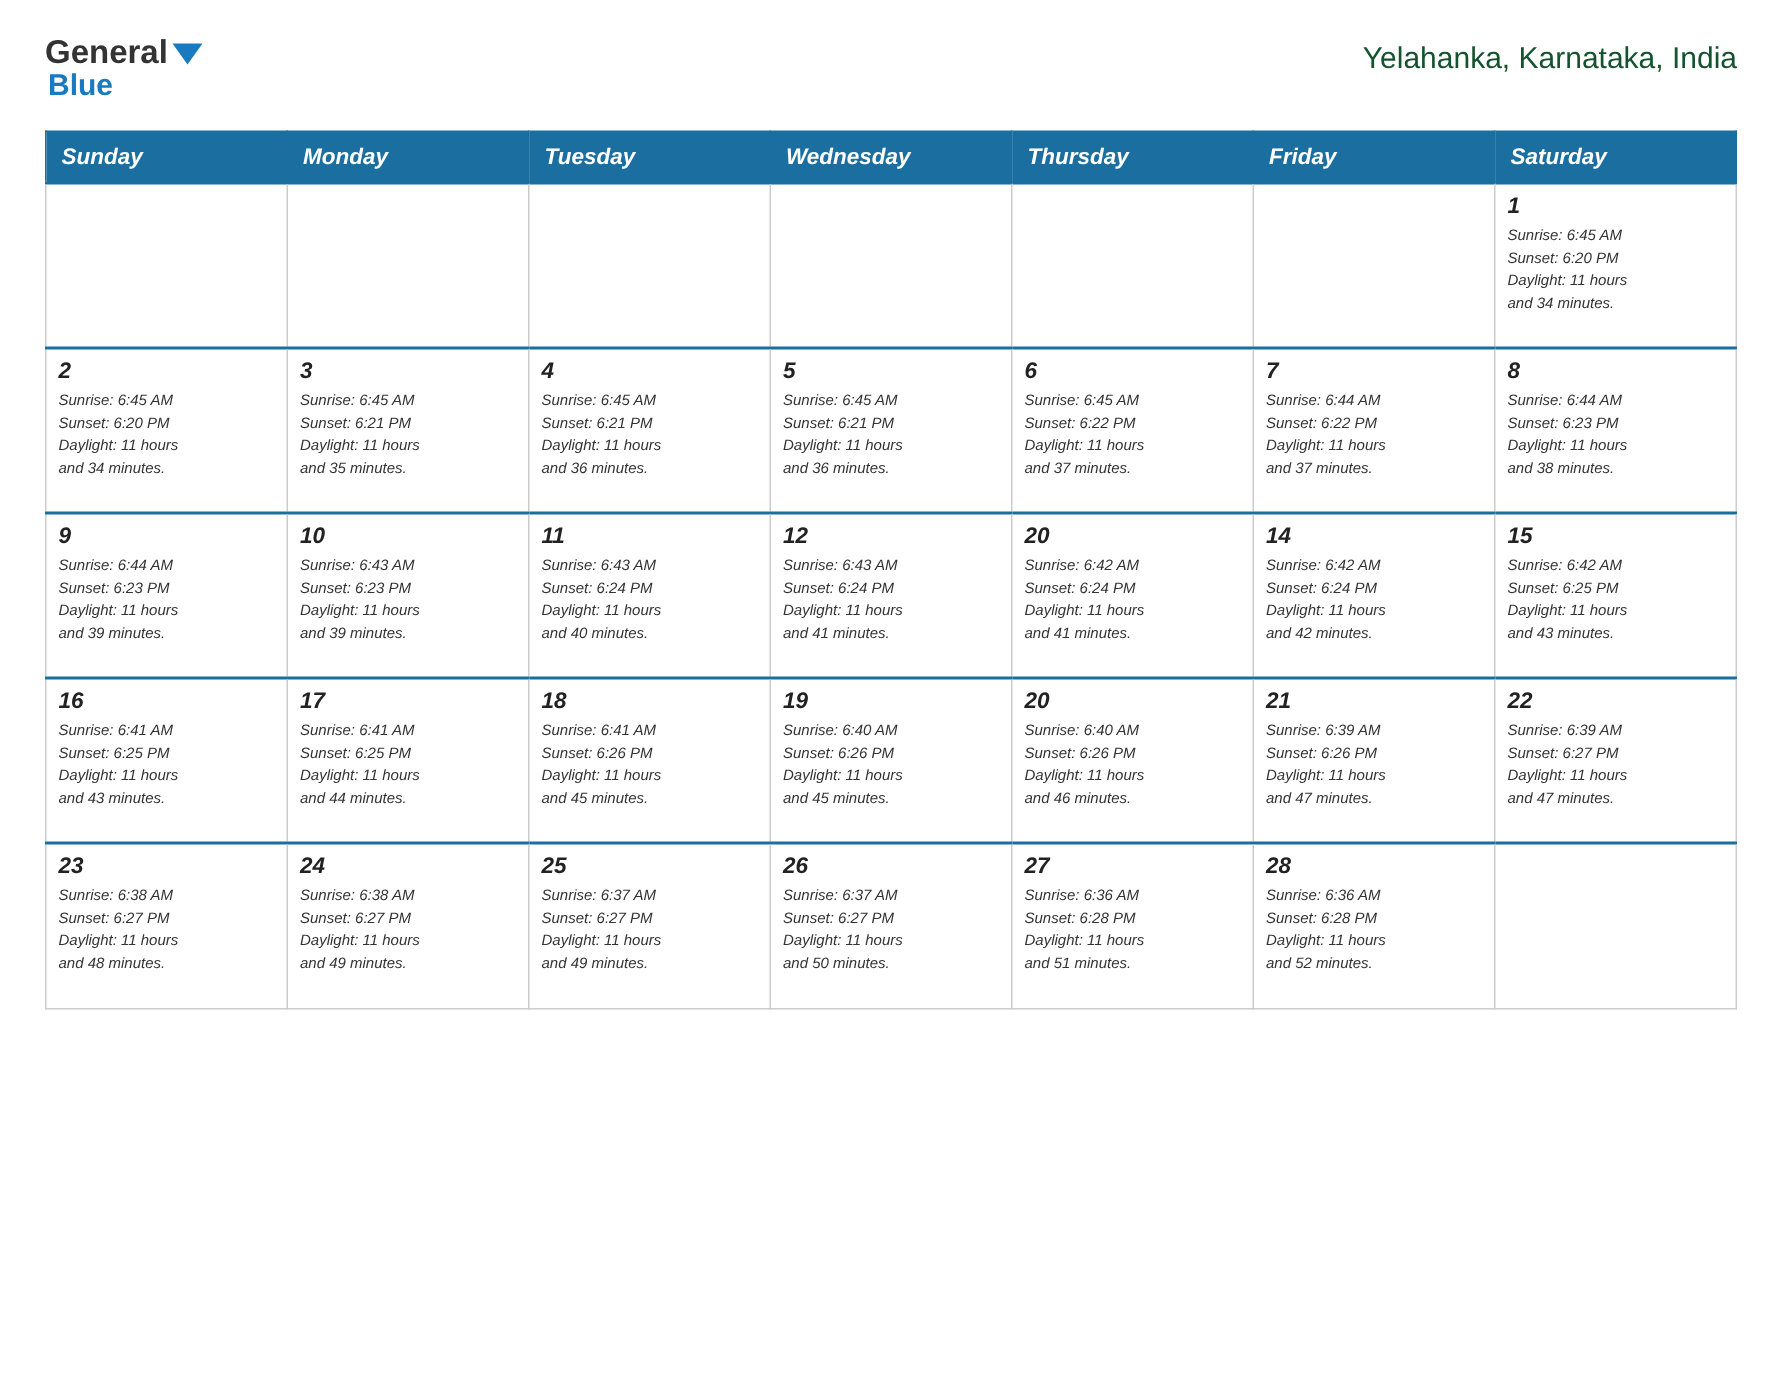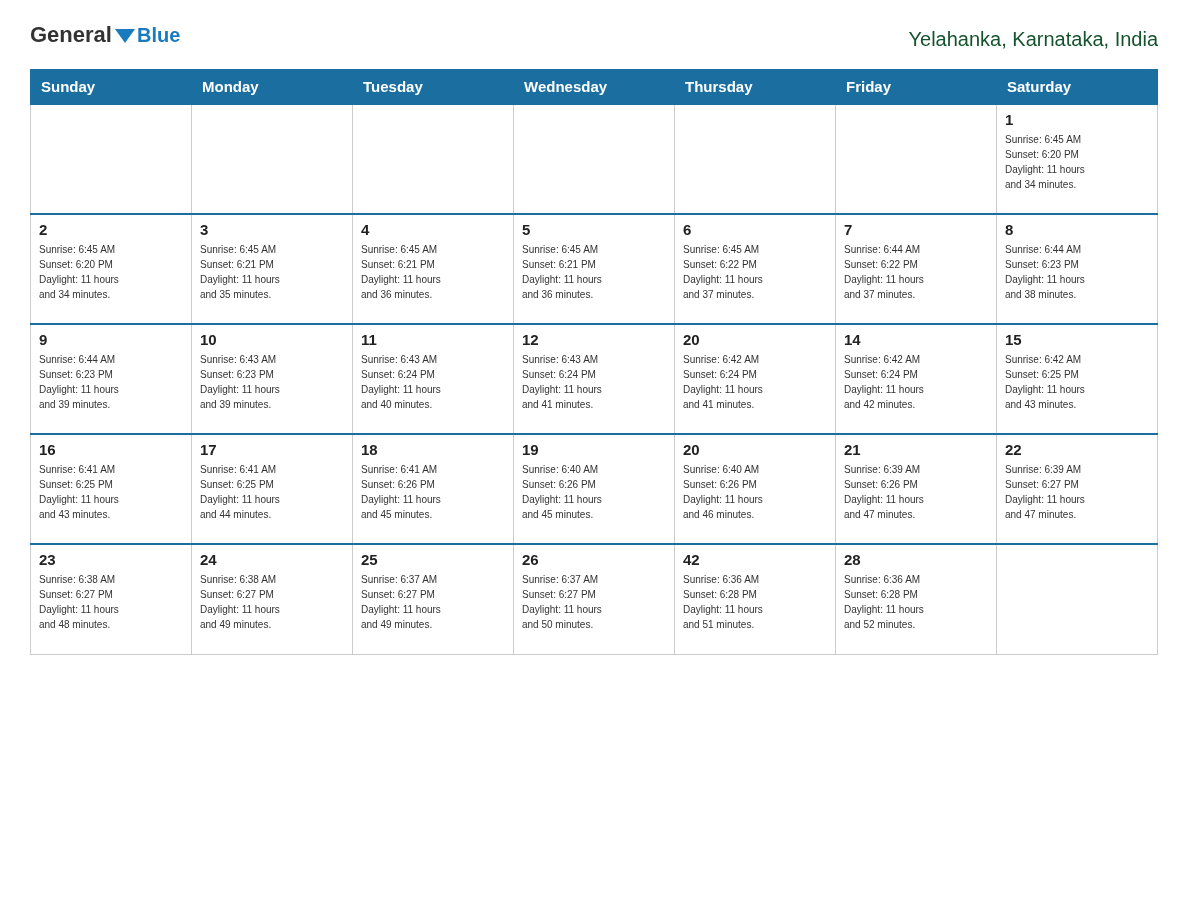--- a/index.html
+++ b/index.html
@@ -12,21 +12,21 @@
       min-height: 918px;
     }
     .header {
       display: flex;
       justify-content: space-between;
       align-items: flex-start;
       margin-bottom: 18px;
     }
     .logo {
       display: flex;
-      flex-direction: row;
+      flex-direction: column;
       align-items: flex-start;
     }
     .logo-top {
       display: flex;
       align-items: center;
       font-size: 22px;
       font-weight: bold;
       color: #333;
       line-height: 1;
     }
@@ -55,20 +55,21 @@
       line-height: 1.1;
     }
     .calendar-subtitle {
       font-size: 20px;
       color: #14532d;
       margin-top: 4px;
     }
     .calendar {
       width: 100%;
       border-collapse: collapse;
+      font-style: italic;
     }
     .calendar thead tr th {
       background-color: #1a6fa0;
       color: #fff;
       font-size: 15px;
       font-weight: bold;
       padding: 8px 10px;
       text-align: left;
       border: 1px solid #1a6fa0;
     }
@@ -322,21 +323,21 @@
 and 49 minutes.</div>
         </td>
         <td>
           <div class="day-number">26</div>
           <div class="day-info" style="white-space: pre-line;">Sunrise: 6:37 AM
 Sunset: 6:27 PM
 Daylight: 11 hours
 and 50 minutes.</div>
         </td>
         <td>
-          <div class="day-number">42</div>
+          <div class="day-number">27</div>
           <div class="day-info" style="white-space: pre-line;">Sunrise: 6:36 AM
 Sunset: 6:28 PM
 Daylight: 11 hours
 and 51 minutes.</div>
         </td>
         <td>
           <div class="day-number">28</div>
           <div class="day-info" style="white-space: pre-line;">Sunrise: 6:36 AM
 Sunset: 6:28 PM
 Daylight: 11 hours

